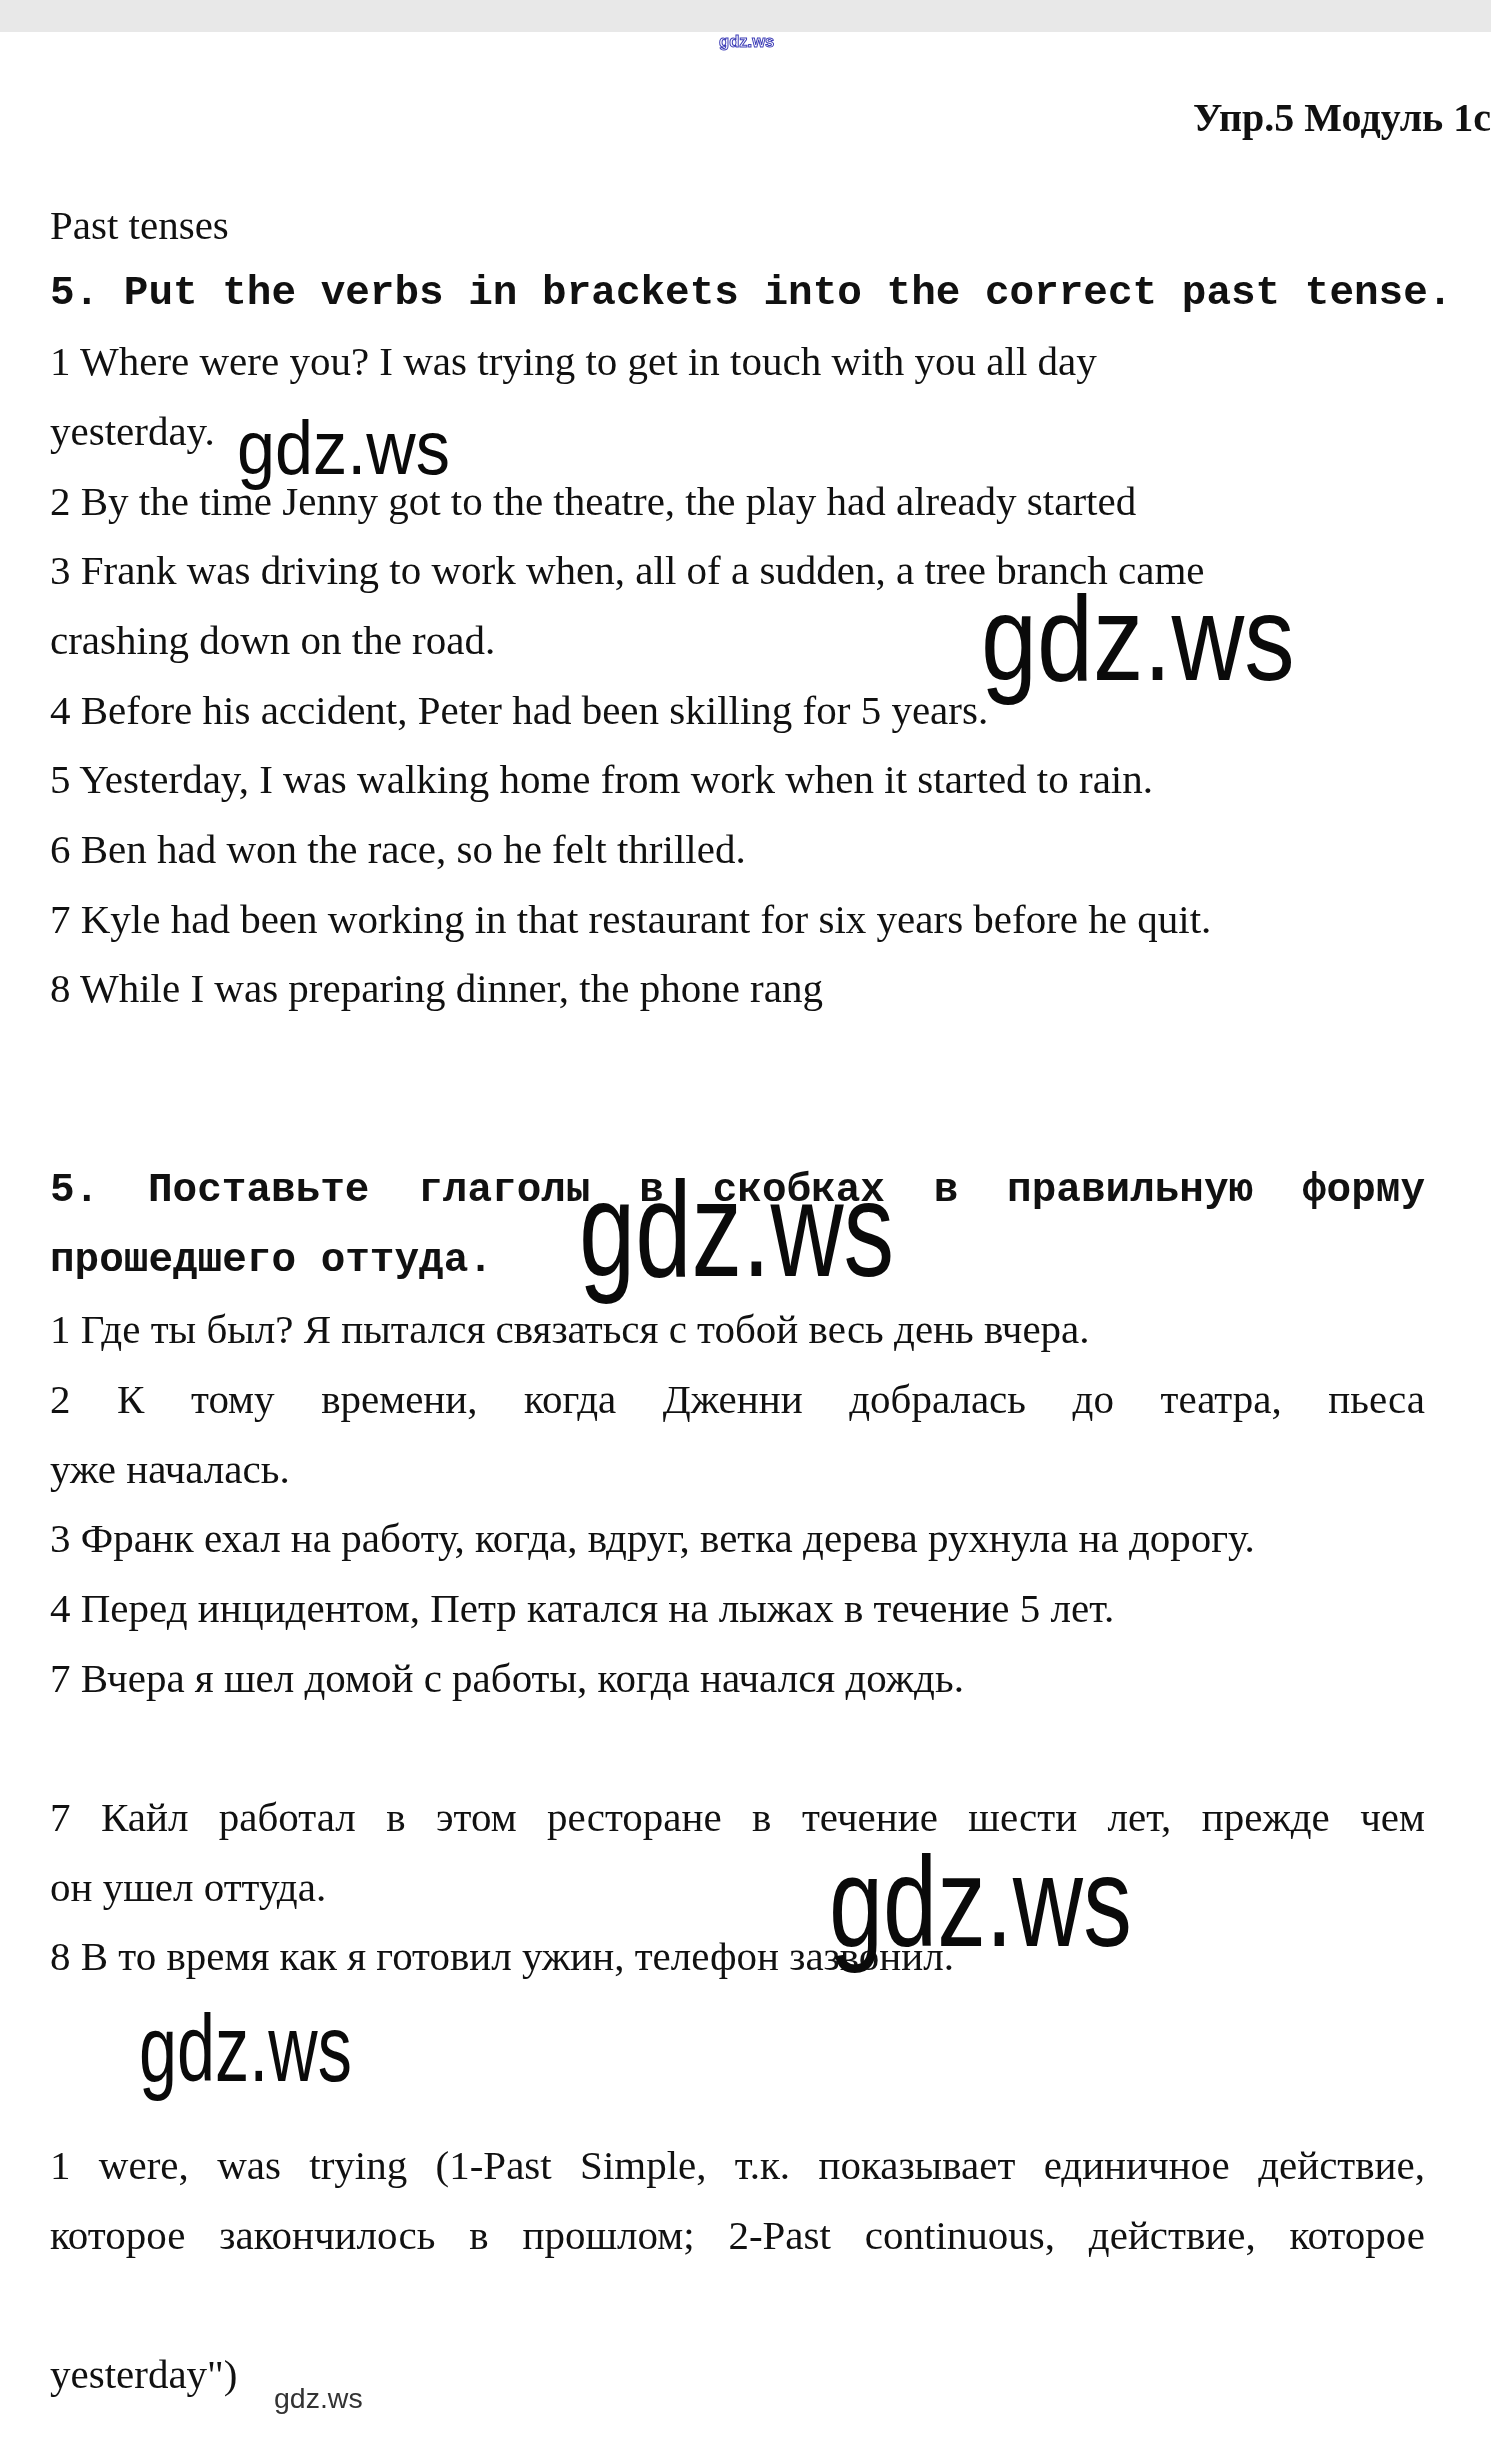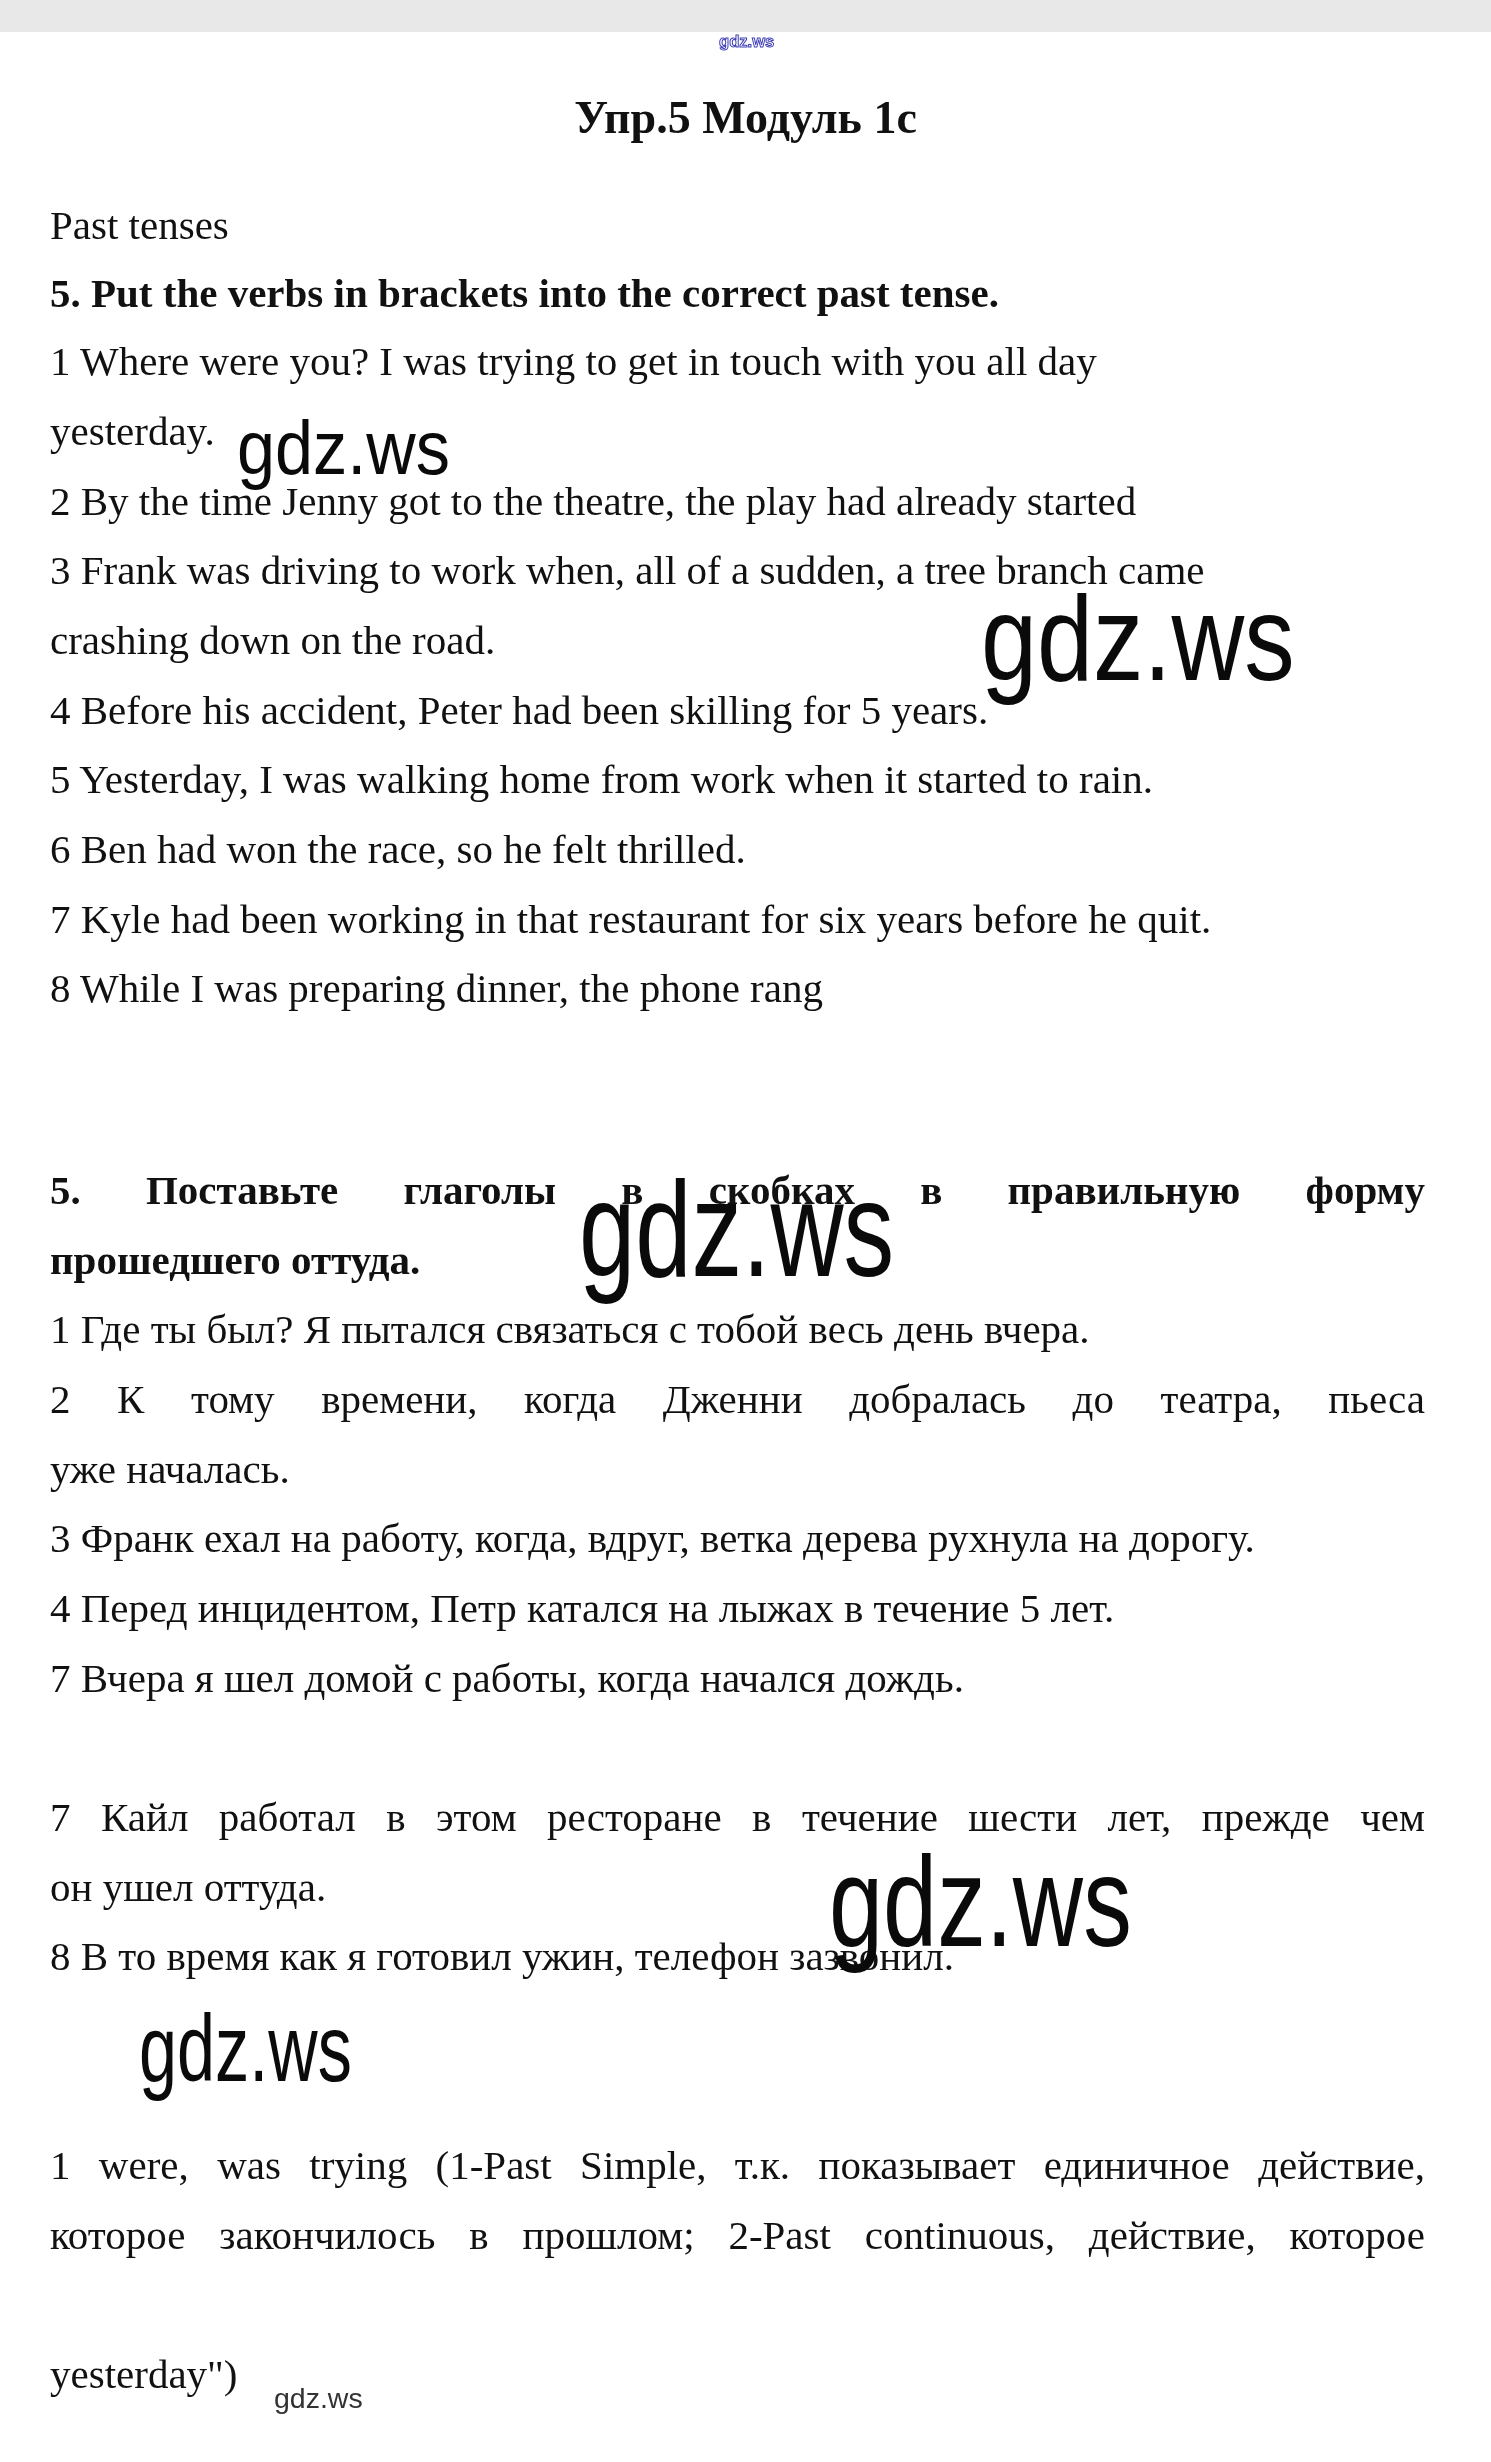--- a/index.html
+++ b/index.html
@@ -18,26 +18,26 @@
     width:1375px;
     font-size:41px;
     line-height:70px;
     white-space:nowrap;
   }
   .just{
     white-space:normal;
     text-align:justify;
     text-align-last:justify;
   }
-  .bold{font-weight:700;}
+  .bold{font-weight:700;font-family:Liberation Mono, monospace;}
   .title{
     position:absolute;
     left:0;top:54px;width:100%;
-    text-align:center;
-    font-size:46px;font-weight:700;line-height:63px;
+    text-align:right;
+    font-size:40px;font-weight:700;line-height:63px;
   }
   .wm{
     position:absolute;
     font-family:"Liberation Sans",sans-serif;
     color:#0a0a0a;
     line-height:1;
     transform-origin:0 0;
     white-space:nowrap;
   }
   .wm-a{left:237px;top:378px;font-size:76px;transform:scaleX(0.90);}

